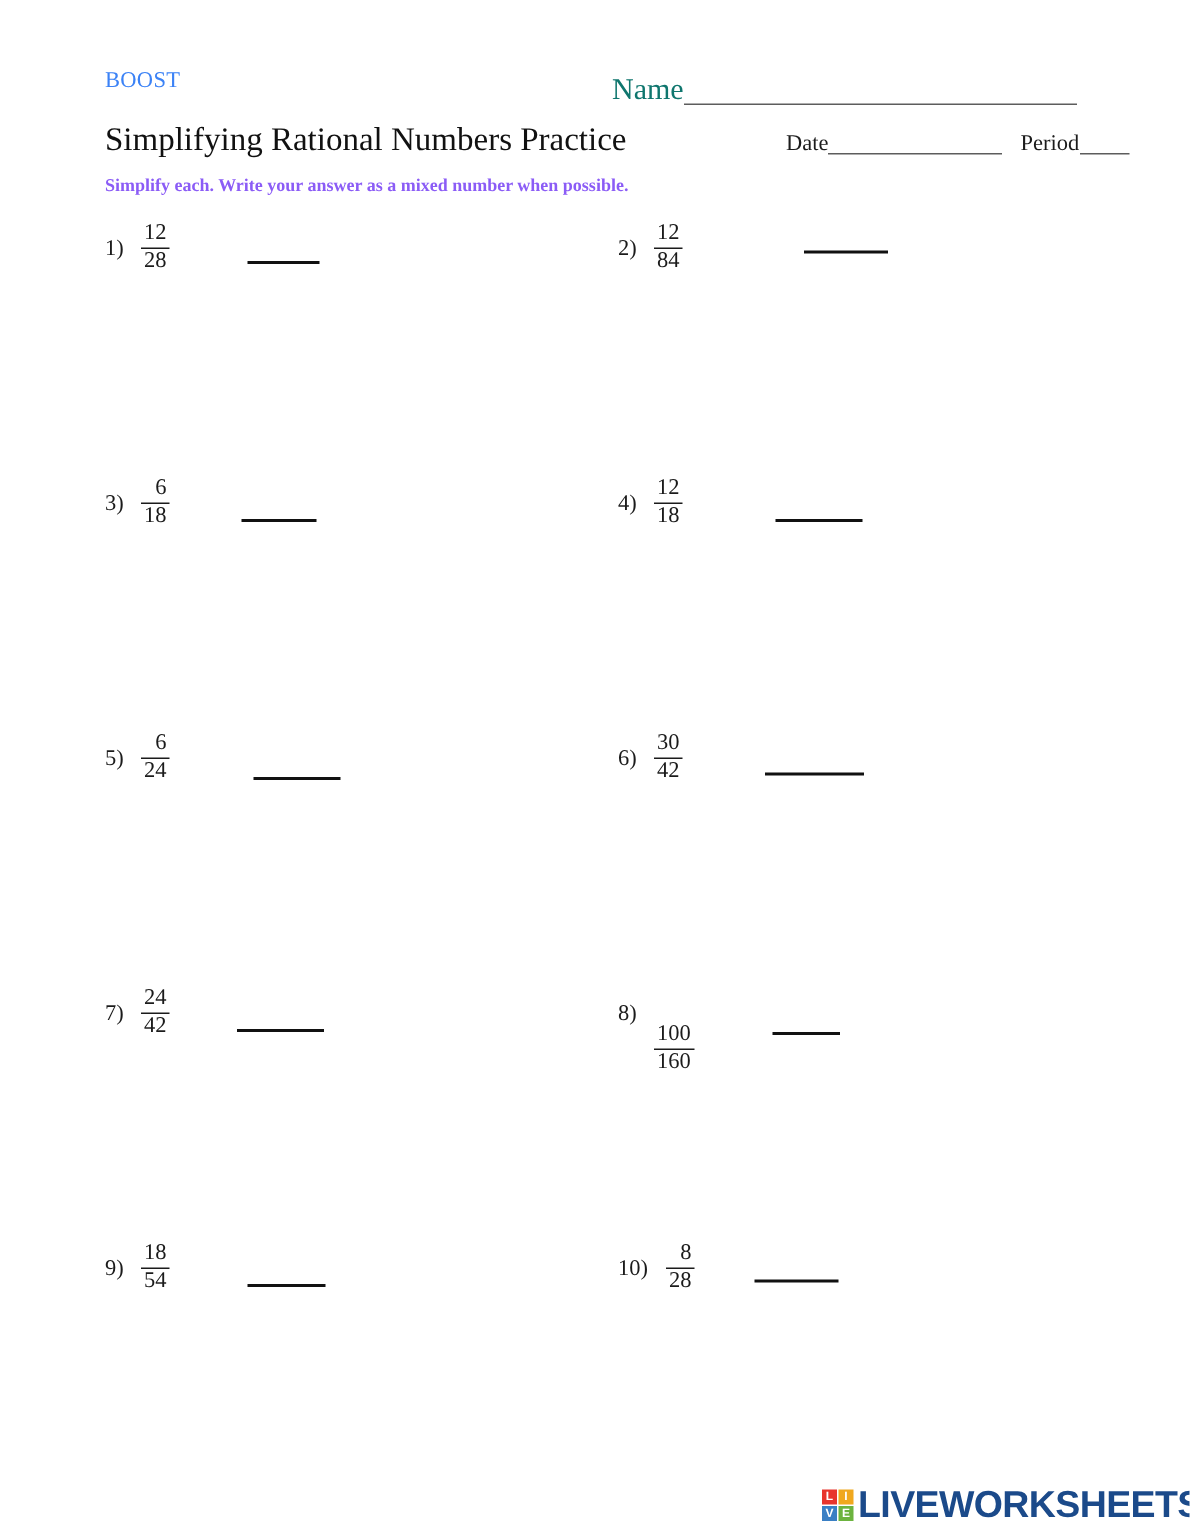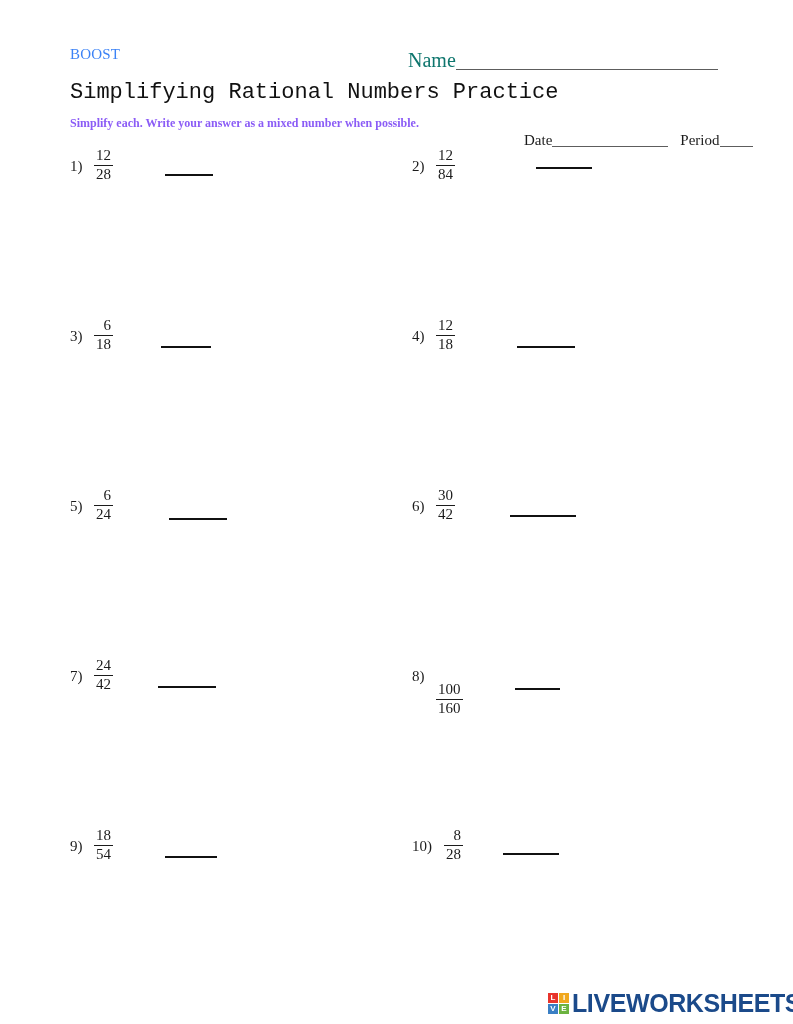--- a/index.html
+++ b/index.html
@@ -23,21 +23,20 @@
     font-size: 15px;
     letter-spacing: 0.2px;
     color: #3b82f6;
   }
   .hdr-title {
     position: absolute;
     left: 70px; top: 80px;
     font-size: 22px;
     color: #111111;
     white-space: nowrap;
-    font-family: Liberation Mono, monospace;
   }
   .hdr-name-wrap {
     position: absolute;
     left: 408px; top: 49px;
     display: flex;
     align-items: flex-end;
     white-space: nowrap;
   }
   .hdr-name-wrap .lbl { font-size: 20px; color: #0f766e; }
   .rule {
@@ -46,21 +45,20 @@
     height: 1px;
     margin-bottom: 2px;
   }
   .rule-name { width: 262px; }
   .hdr-date-wrap {
     position: absolute;
     left: 524px; top: 88px;
     display: flex;
     align-items: flex-end;
     white-space: nowrap;
-    margin-top: 44px;
   }
   .hdr-date-wrap .lbl { font-size: 15px; color: #1b1b1b; }
   .rule-date { width: 116px; }
   .gap-period { display: inline-block; width: 12px; }
   .rule-period { width: 33px; }
 
   .instructions {
     position: absolute;
     left: 70px; top: 116px;
     font-size: 12px;

